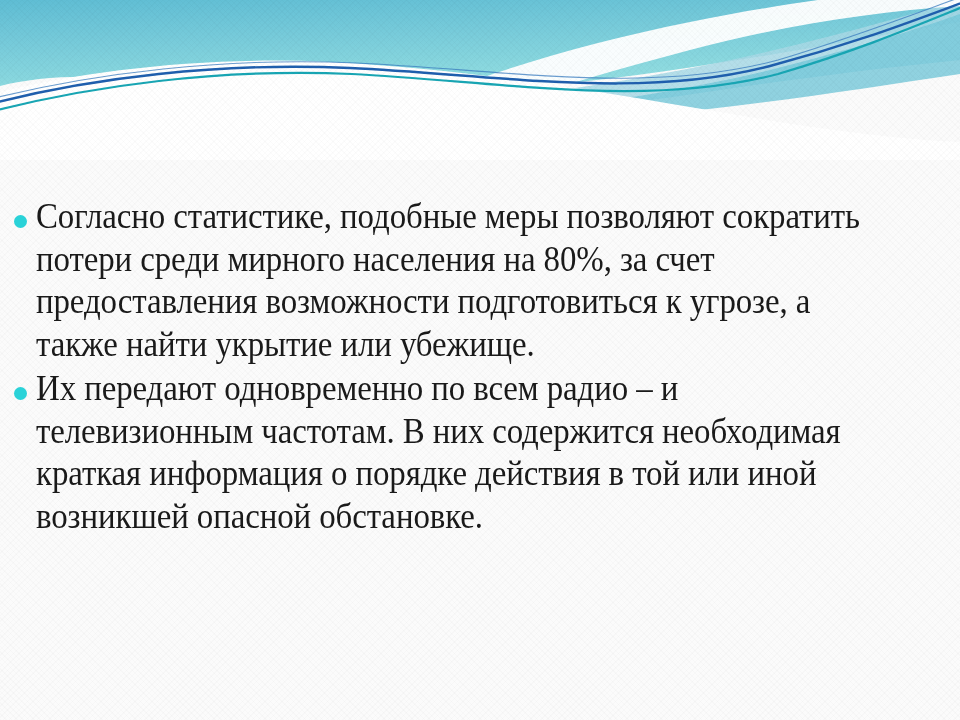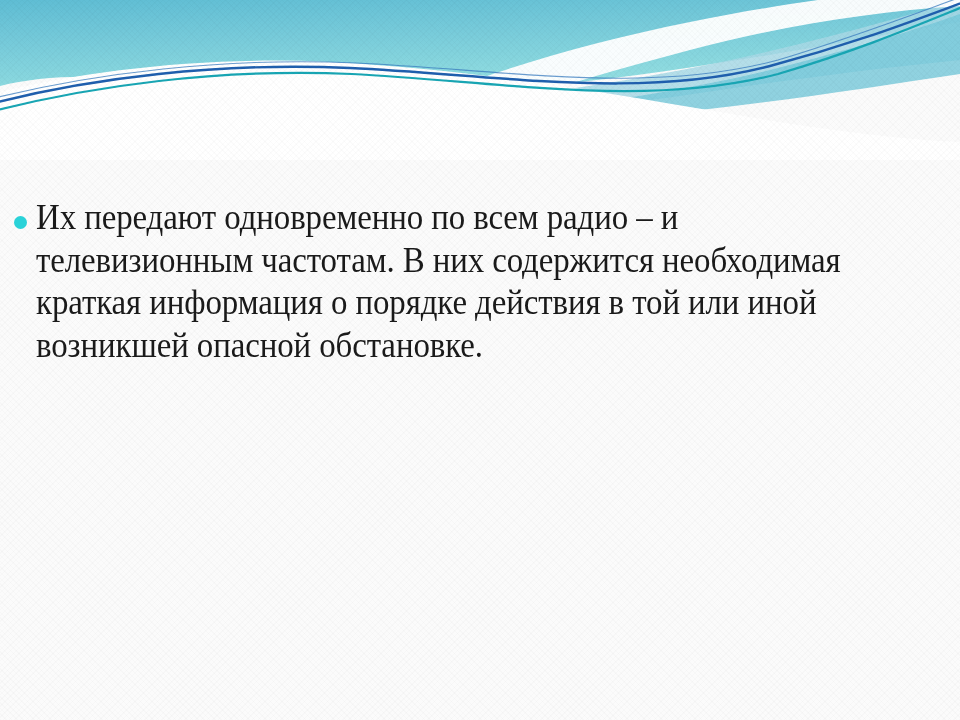--- a/index.html
+++ b/index.html
@@ -166,20 +166,24 @@
         <path d="M-10,99 C95,73 225,57 356,63
                  C508,70 648,95 778,60
                  C864,34 924,10 975,-8" fill="none" stroke="#3a7cc0" stroke-width="1.1" opacity="0.75"></path>
       </g>
     </svg>
   </div>
 
   <div id="content">
     <ul class="bullets">
 
+      <li class="bullet-item">
+        <span class="marker" style="background: rgb(42, 210, 216);"></span>
+        <span class="para" style="color: rgb(26, 26, 26);">Согласно статистике, подобные меры позволяют сократить потери среди мирного населения на 80%, за счет предоставления возможности подготовиться к угрозе, а также найти укрытие или убежище.</span>
+      </li>
 
       <li class="bullet-item" id="para-2-wrap">
         <span class="marker" style="background: rgb(42, 210, 216);"></span>
         <span class="para" style="color: rgb(26, 26, 26);">Их передают одновременно по всем радио – и телевизионным частотам. В них содержится необходимая краткая информация о порядке действия в той или иной возникшей опасной обстановке.</span>
       </li>
 
     </ul>
   </div>
 
   <div id="texture"></div>

